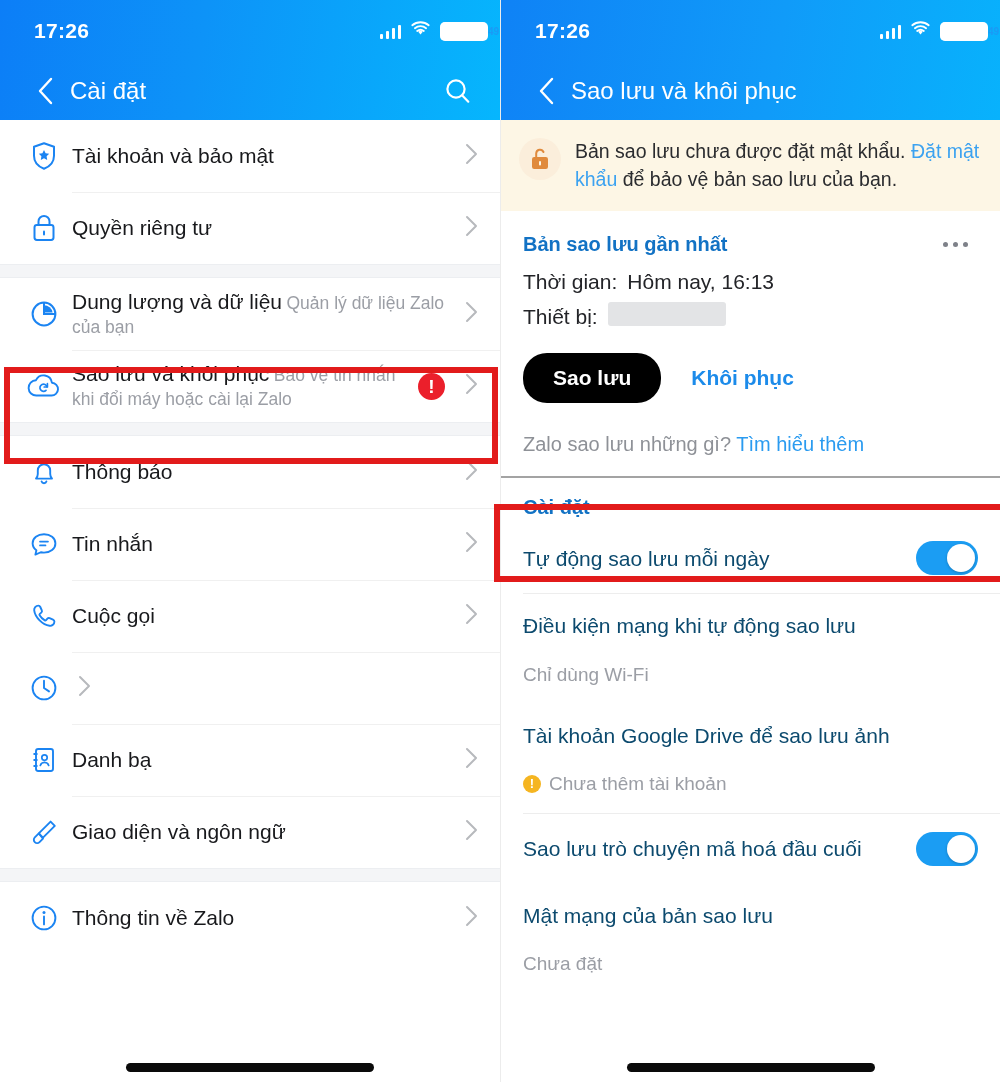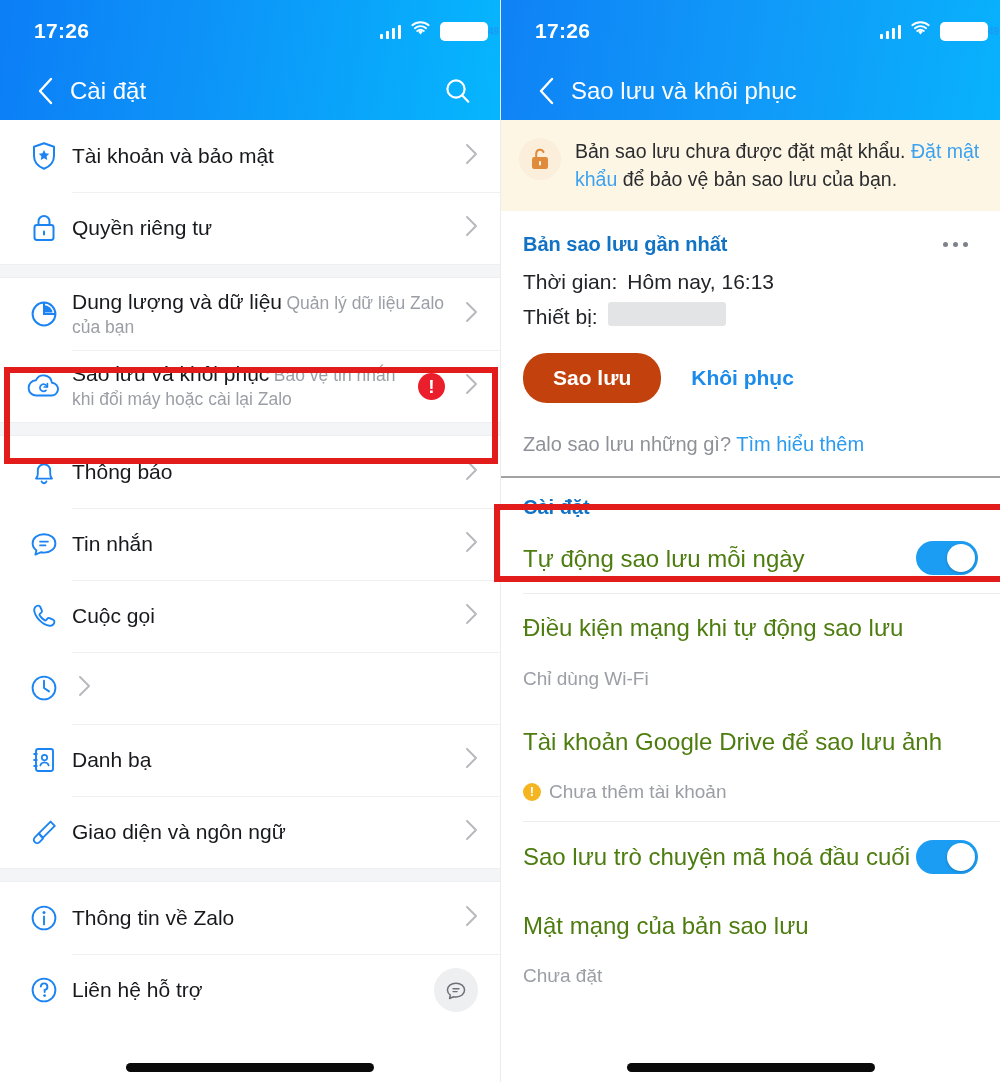--- a/index.html
+++ b/index.html
@@ -101,36 +101,36 @@
   .dots { display:flex; gap: 5px; padding: 8px; cursor:pointer; }
   .dots i { width: 5px; height: 5px; border-radius: 50%; background: #7e8189; display:block; }
 
   .kv { padding: 8px 22px 0 22px; font-size: 21px; color: #232428; display:flex; align-items:center; }
   .kv .k { color: #232428; }
   .kv .v { margin-left: 10px; }
   .redacted { display:inline-block; width: 118px; height: 24px; background: #e3e4e6; border-radius: 3px; }
 
   .btnrow { display:flex; align-items:center; gap: 20px; padding: 22px 22px 18px 22px; }
   .btn-primary {
-    background: #c2410c; color:#fff; border: none; border-radius: 24px;
+    background: #000000; color:#fff; border: none; border-radius: 24px;
     font-size: 21px; font-weight: 600; padding: 13px 30px; cursor: pointer;
     font-family: inherit;
   }
   .btn-link { color: #1c8bea; font-size: 21px; font-weight: 600; cursor: pointer; padding: 6px 10px; }
 
   .hint { padding: 12px 22px 20px 22px; font-size: 20px; color: #8e9197; border-bottom: 2px solid #a3a3a3;}
   .hint a { color: #2a9bf0; text-decoration: none; cursor: pointer; }
 
   .grp-title { padding: 18px 22px 4px 22px; font-size: 20px; font-weight: 700; color: #1272c4; }
 
   .opt {
     display:flex; align-items:center; padding: 18px 22px; background:#fff; cursor:pointer; position: relative;
   }
   .opt .ot { flex:1; min-width:0; }
-  .opt .oname { font-size: 24px; color: #4d7c0f; line-height: 1.3; }
+  .opt .oname { font-size: 21px; color: #0c4a6e; line-height: 1.3; }
   .opt .oval { font-size: 19px; color: #9b9ea5; margin-top: 24px; display:flex; align-items:center; gap:8px; }
   .warn-dot {
     width: 18px; height: 18px; border-radius:50%; background:#f5b521; color:#fff;
     font-size:13px; font-weight:700; display:flex; align-items:center; justify-content:center; flex:none;
   }
   .divider { height:1px; background:#ededed; margin-left: 22px; }
 
   .toggle {
     width: 62px; height: 34px; border-radius: 17px; background: #1b9df3;
     position: relative; flex:none; cursor:pointer;
@@ -372,38 +372,20 @@
               <path d="M16 14.4v8" stroke="#1b84f2" stroke-width="1.9" stroke-linecap="round"></path>
             </svg>
         </span>
         <span class="txt">
           <span class="title">Thông tin về Zalo</span>
         </span>
         <span class="chev"><svg width="13" height="22" viewBox="0 0 13 22">
               <path d="M2 2l9 9-9 9" stroke="#b7b9bd" stroke-width="2" fill="none" stroke-linecap="round" stroke-linejoin="round"></path>
             </svg></span>
       </div>
-      <div class="row">
-        <span class="ic">
-          <svg width="32" height="32" viewBox="0 0 32 32" fill="none">
-              <circle cx="16" cy="16" r="11.4" stroke="#1b84f2" stroke-width="1.9"></circle>
-              <path d="M12.8 12.6a3.3 3.3 0 1 1 3.9 3.3v2.2" stroke="#1b84f2" stroke-width="1.9" fill="none" stroke-linecap="round"></path>
-              <circle cx="16.6" cy="21.6" r="1.4" fill="#1b84f2"></circle>
-            </svg>
-        </span>
-        <span class="txt">
-          <span class="title">Liên hệ hỗ trợ</span>
-        </span>
-        <span class="chat-fab">
-          <svg width="24" height="23" viewBox="0 0 32 30" fill="none">
-              <path d="M16 5.2c6.4 0 11.4 3.9 11.4 9.2S22.4 23.6 16 23.6a15 15 0 0 1-3.2-.35L7.4 25.6l1-4.3A8.9 8.9 0 0 1 4.6 14.4C4.6 9.1 9.6 5.2 16 5.2z" stroke="#6d7077" stroke-width="2" stroke-linejoin="round"></path>
-              <path d="M12 12.6h8M12 16.4h5.5" stroke="#6d7077" stroke-width="1.8" stroke-linecap="round"></path>
-            </svg>
-        </span>
-      </div>
     </div>
 
     <div class="home-ind"></div>
   </div>
 
   <div class="panel right">
 
     <div class="hdr-right">
       <div class="statusbar">
         <div class="sb-time">17:26</div>

